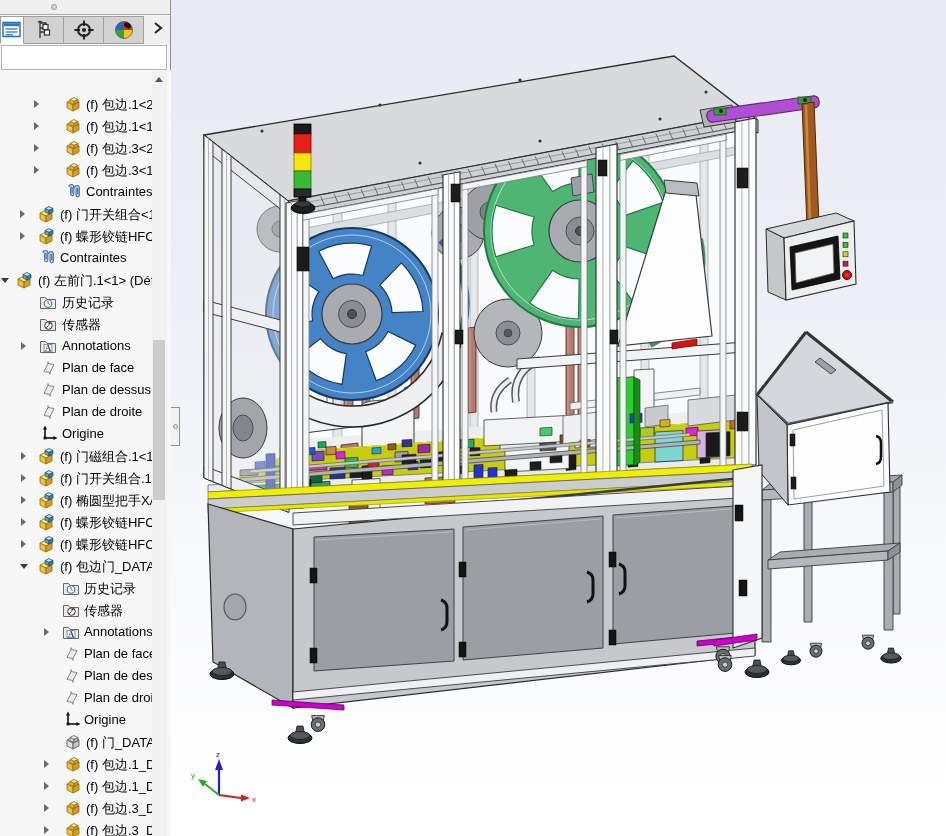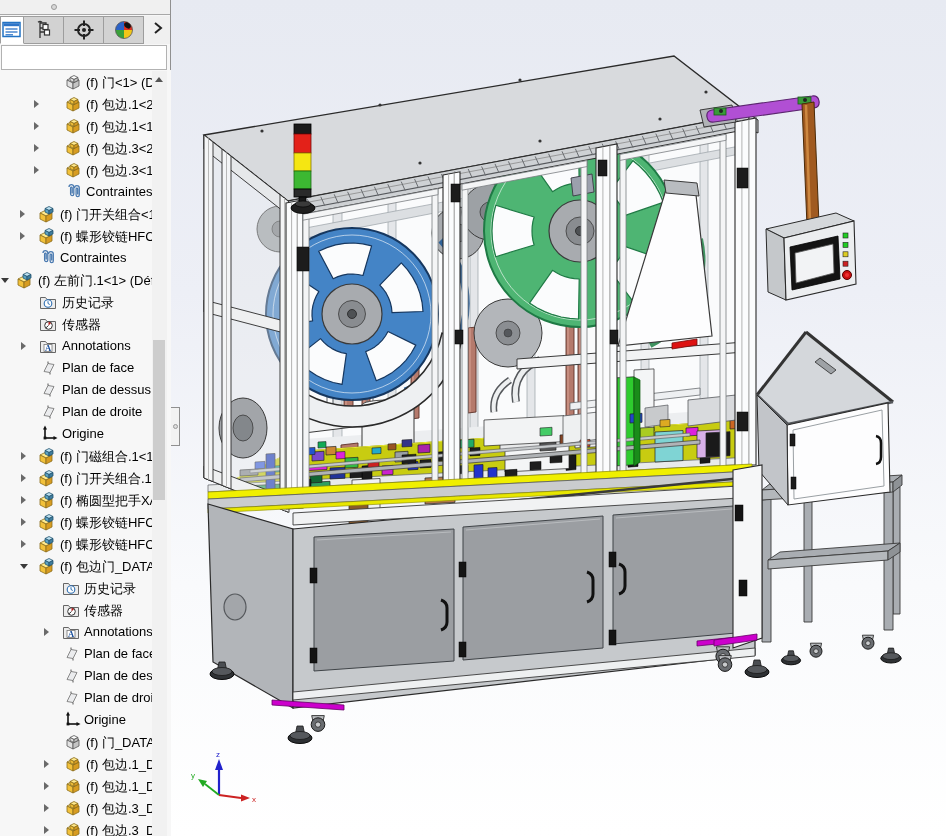--- a/index.html
+++ b/index.html
@@ -442,31 +442,20 @@
           <circle cx="11" cy="11" r="8.5" fill="none" stroke="#555" stroke-width="0.8"></circle>
           <ellipse cx="14.5" cy="6.5" rx="3.6" ry="2.6" fill="#111" transform="rotate(38 14.5 6.5)"></ellipse>
         </svg>
       </div>
 </div>
 <div id="flyout"><svg width="12" height="16" viewBox="0 0 12 16">
         <path d="M3,3 L9,8 L3,13" fill="none" stroke="#222" stroke-width="2"></path>
       </svg></div>
 <div id="filterbox"></div>
 <div id="tree">
-      <div class="r" style="top:1px">
-        <svg class="ic" style="left:64px" width="18" height="18" viewBox="0 0 18 18">
-          <polygon points="3,7 9,4 15,7 9,10" fill="#fdfdfd" stroke="#555" stroke-width="0.8"></polygon>
-          <polygon points="3,7 9,10 9,16 3,13" fill="#e2e2e2" stroke="#555" stroke-width="0.8"></polygon>
-          <polygon points="9,10 15,7 15,13 9,16" fill="#c4c4c4" stroke="#555" stroke-width="0.8"></polygon>
-          <polygon points="6,4.5 10,2.5 14,4.5 10,6.5" fill="#fdfdfd" stroke="#555" stroke-width="0.8"></polygon>
-          <polygon points="6,4.5 10,6.5 10,9.5 6,7.5" fill="#e2e2e2" stroke="#555" stroke-width="0.8"></polygon>
-          <polygon points="10,6.5 14,4.5 14,7.5 10,9.5" fill="#c4c4c4" stroke="#555" stroke-width="0.8"></polygon>
-        </svg>
-        <span class="t" style="left:86px">(f) 门&lt;1&gt; (D</span>
-      </div>
 <div class="r" style="top:23px">
         <span class="arw" style="left:34px"></span>
         <svg class="ic" style="left:64px" width="18" height="18" viewBox="0 0 18 18">
           <polygon points="3,7 9,4 15,7 9,10" fill="#ffe98c" stroke="#8a6d1d" stroke-width="0.8"></polygon>
           <polygon points="3,7 9,10 9,16 3,13" fill="#f2c13a" stroke="#8a6d1d" stroke-width="0.8"></polygon>
           <polygon points="9,10 15,7 15,13 9,16" fill="#d79c21" stroke="#8a6d1d" stroke-width="0.8"></polygon>
           <polygon points="6,4.5 10,2.5 14,4.5 10,6.5" fill="#ffe98c" stroke="#8a6d1d" stroke-width="0.8"></polygon>
           <polygon points="6,4.5 10,6.5 10,9.5 6,7.5" fill="#f2c13a" stroke="#8a6d1d" stroke-width="0.8"></polygon>
           <polygon points="10,6.5 14,4.5 14,7.5 10,9.5" fill="#d79c21" stroke="#8a6d1d" stroke-width="0.8"></polygon>
         </svg>

